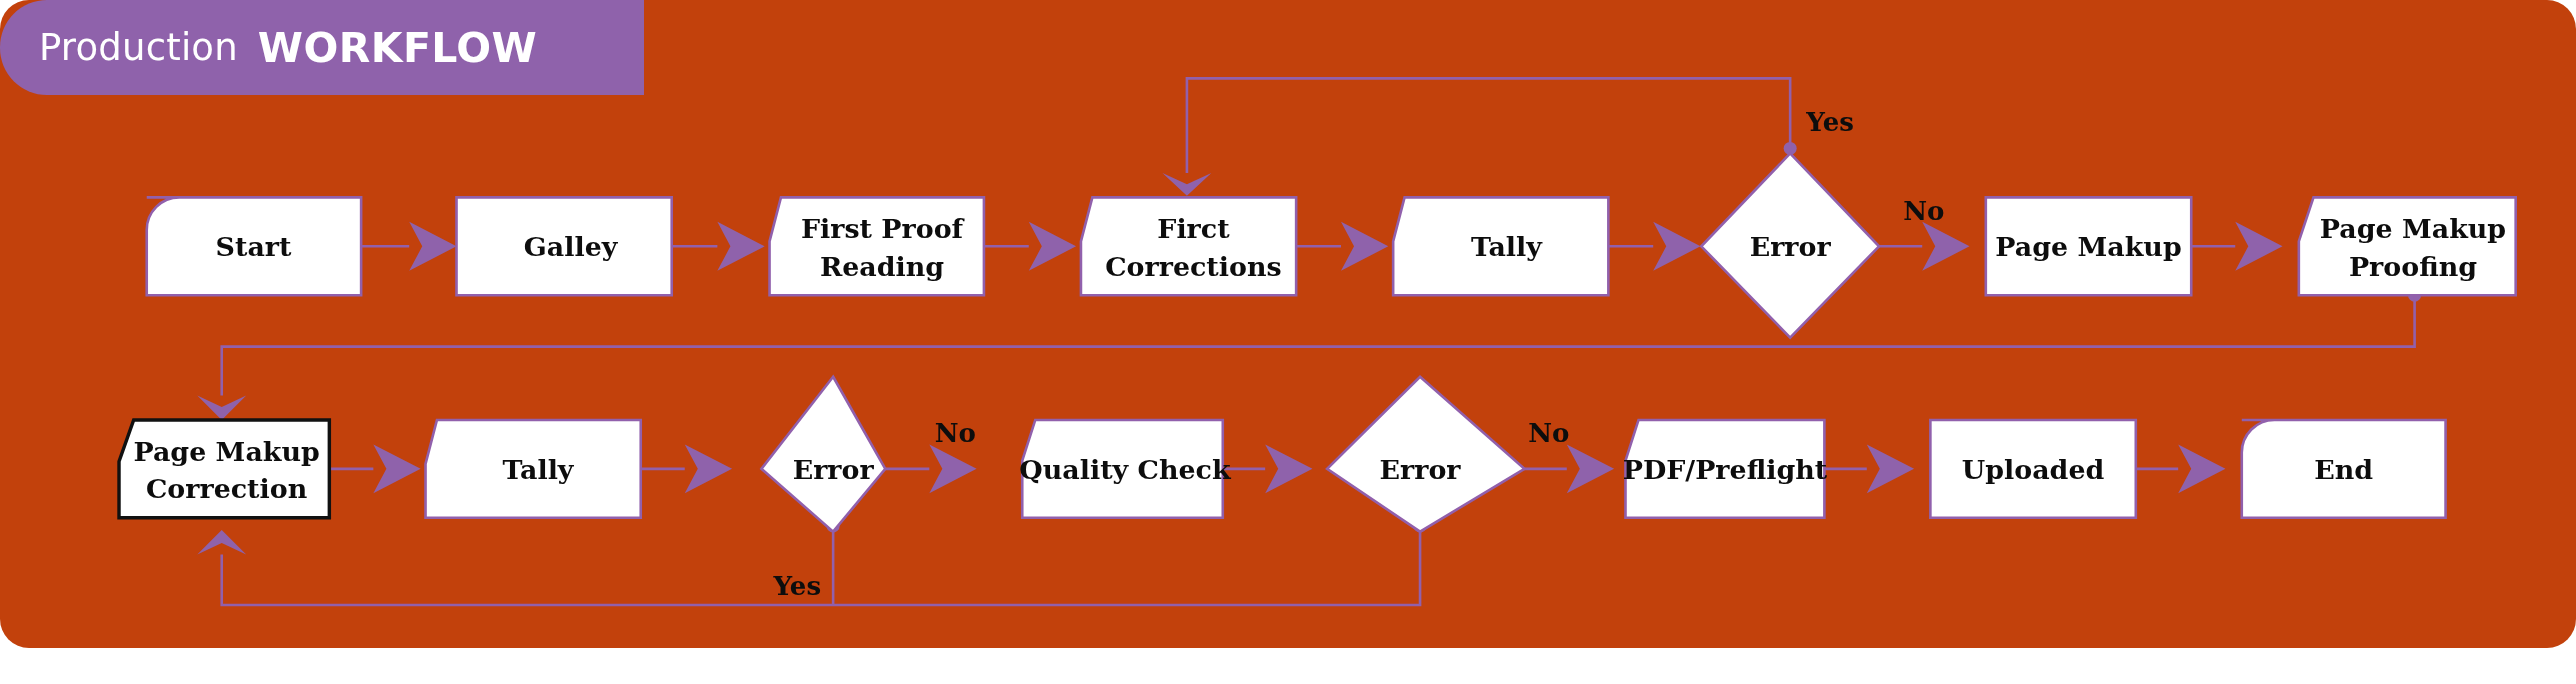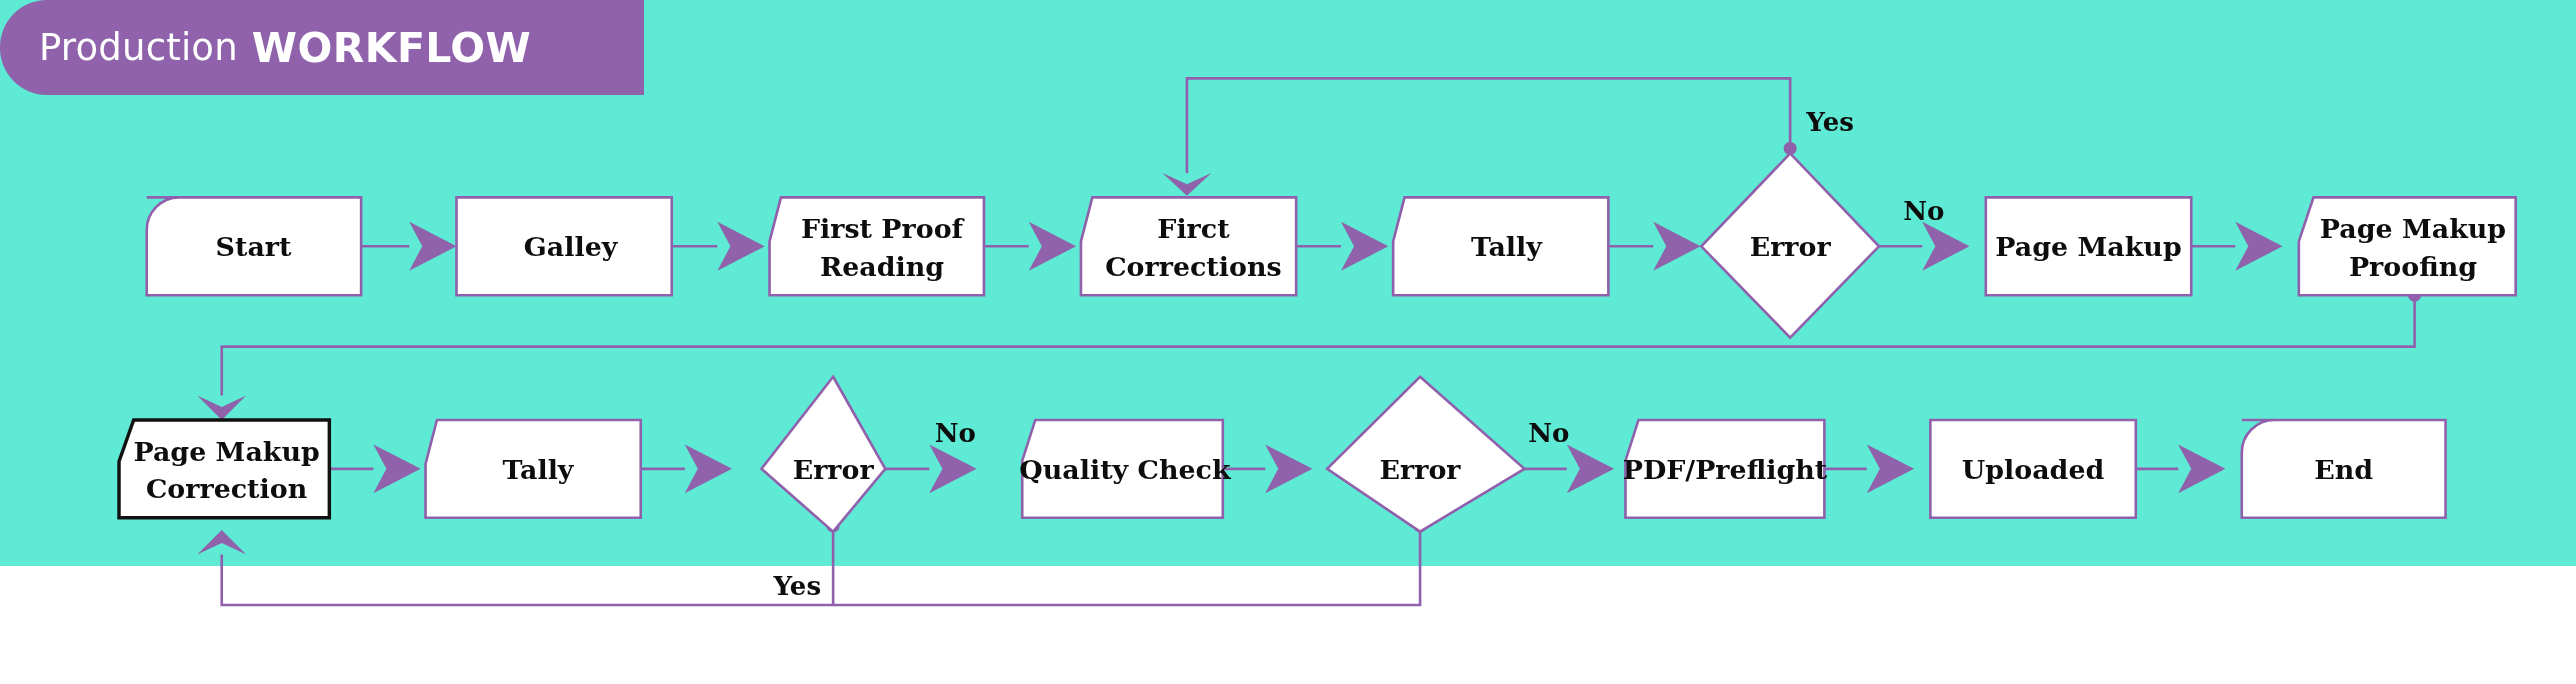--- a/index.html
+++ b/index.html
@@ -1,30 +1,30 @@
 <!DOCTYPE html>
 <html style="font-size:13px"><head>
 <meta charset="utf-8">
 <style>
   html,body{margin:0;padding:0;background:#ffffff;}
   body{width:2576px;height:685px;overflow:hidden;
        font-family:"DejaVu Serif","Liberation Serif",serif;}
-  #root{position:relative;width:2576px;height:566px;background:#5eead4;}
+  #root{position:relative;width:2576px;height:648px;background:#c2410c;border-radius:29px;}
 
   .banner{
     position:absolute;left:0;top:0;width:644px;height:95px;
     background:#8F62AB;border-radius:0 0 0 0;
     border-top-left-radius:47px;border-bottom-left-radius:47px;
     display:flex;align-items:center;box-sizing:border-box;padding-left:39px;
     color:#ffffff;white-space:nowrap;
   }
   .banner .t1{font-family:"DejaVu Sans","Liberation Sans",sans-serif;
     font-size:37px;font-weight:400;letter-spacing:0.2px;}
   .banner .t2{font-family:"DejaVu Sans","Liberation Sans",sans-serif;
-    font-size:41px;font-weight:700;margin-left:14px;letter-spacing:0.4px;}
+    font-size:41px;font-weight:700;margin-left:20px;letter-spacing:0.4px;}
 
   svg.flow{position:absolute;left:0;top:0;width:2576px;height:685px;}
   .shape{fill:#ffffff;stroke:#9160AC;stroke-width:3.2;}
   .shape.sel{stroke:#111111;stroke-width:4.2;}
   .conn{stroke:#9160AC;stroke-width:3.2;fill:none;}
   .arrowfill{fill:#8F62AB;}
   .dot{fill:#8F62AB;}
   .nlabel{font-family:"DejaVu Serif","Liberation Serif",serif;
     font-size:33px;fill:#0d0d0d;font-weight:700;text-anchor:middle;}
   .elabel{font-family:"DejaVu Serif","Liberation Serif",serif;

